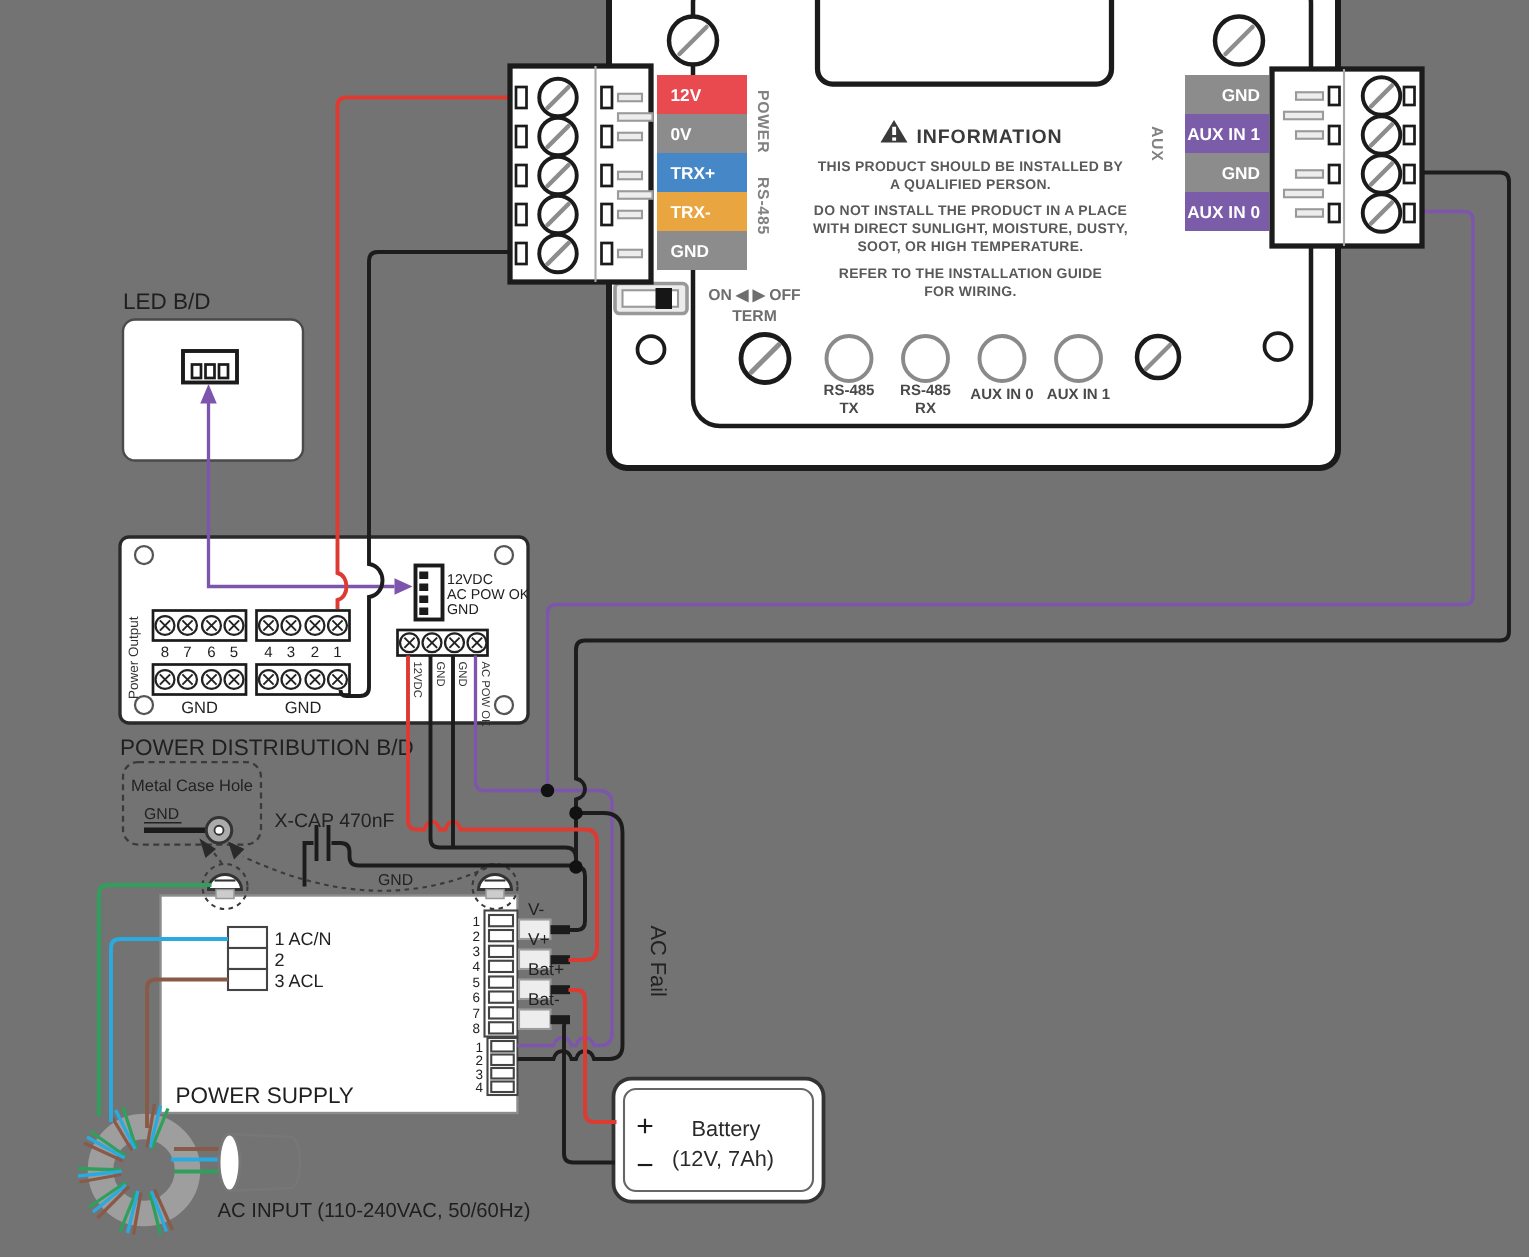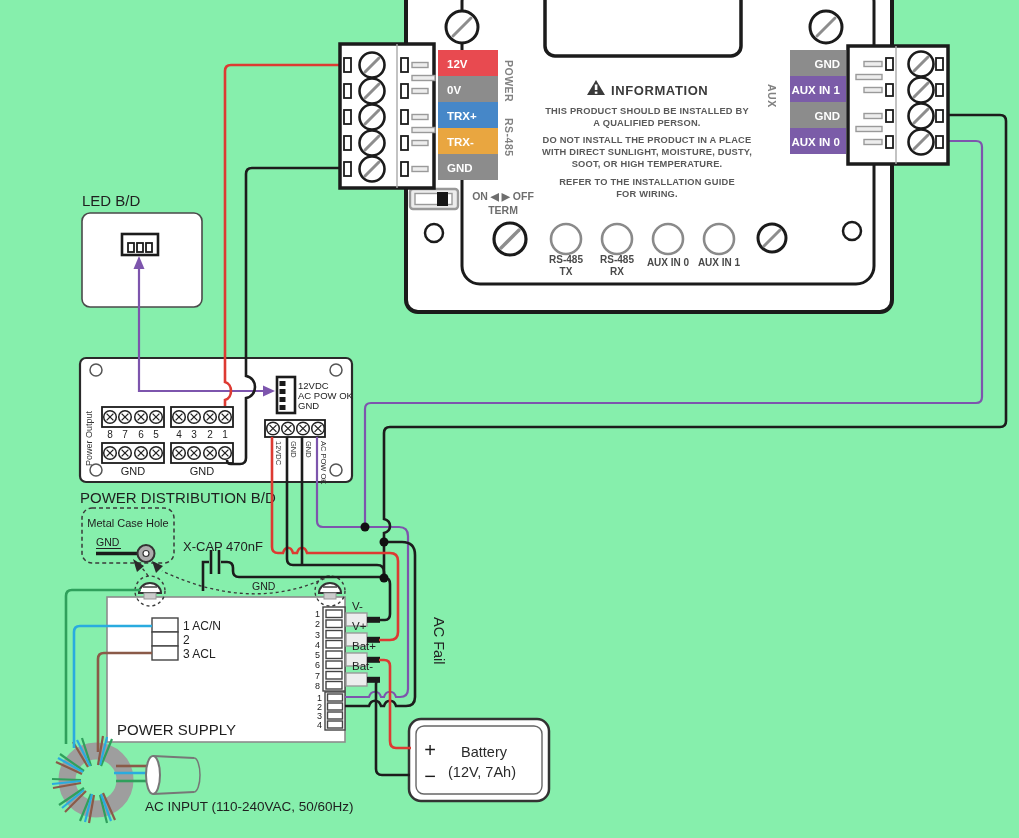--- a/index.html
+++ b/index.html
@@ -1,16 +1,16 @@
 <!DOCTYPE html>
 <html style="--wire_red: #dd3a32; --wire_black: #1c1c1c; --wire_purple: #7d55ad; --wire_green: #2fa05c; --wire_blue: #2aabdf; --wire_brown: #8a5a48; --toroid_gray: #9e9e9e;"><head>
 <meta charset="utf-8">
 <style>
   html,body{margin:0;padding:0;background:#fff;}
-  .stage{position:relative;width:1019px;height:838px;background:#86efac;overflow:hidden;
+  .stage{position:relative;width:1019px;height:838px;background:#737373;overflow:hidden;
          font-family:"Liberation Sans",sans-serif;}
   svg text{font-family:"Liberation Sans",sans-serif;}
   
   .wb{stroke:var(--wire_black);stroke-width:2.6;fill:none;}
   .wr{stroke:var(--wire_red);stroke-width:2.6;fill:none;}
   .wp{stroke:var(--wire_purple);stroke-width:2.2;fill:none;}
   .wg{stroke:var(--wire_green);stroke-width:2.6;fill:none;}
   .wbl{stroke:var(--wire_blue);stroke-width:2.6;fill:none;}
   .wbr{stroke:var(--wire_brown);stroke-width:2.6;fill:none;}
   .sg{stroke-width:2.2;fill:none;}

